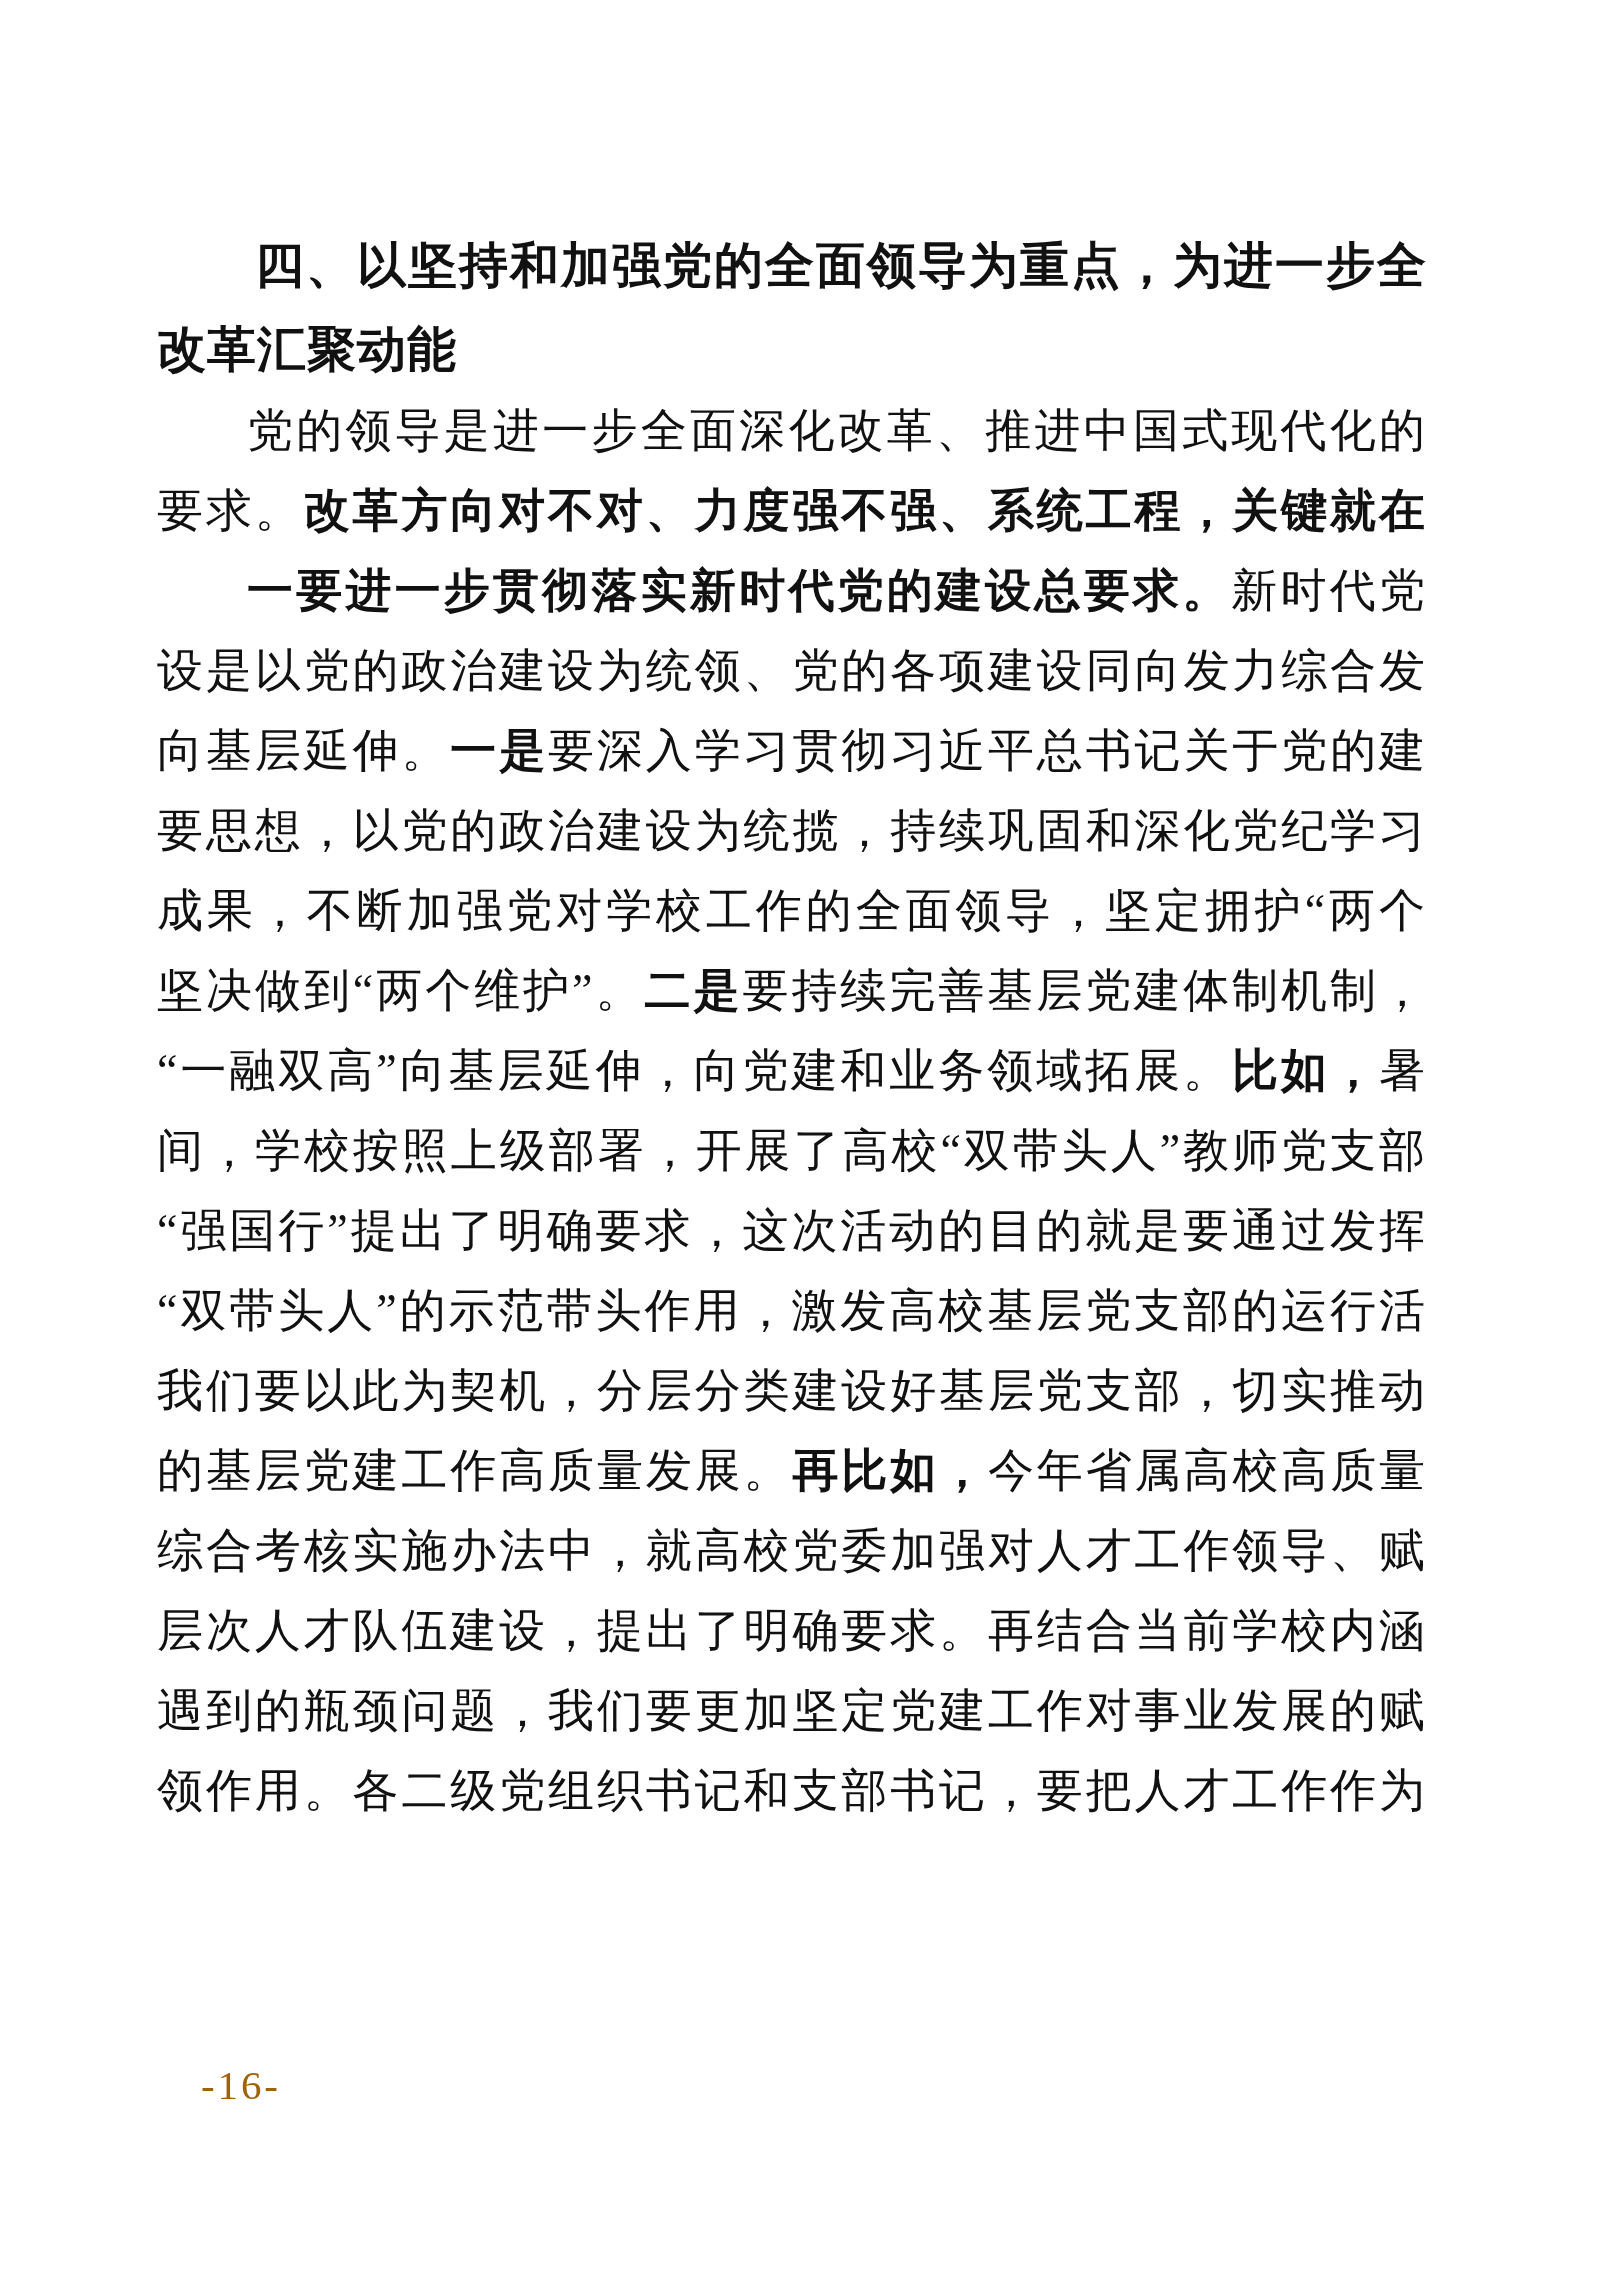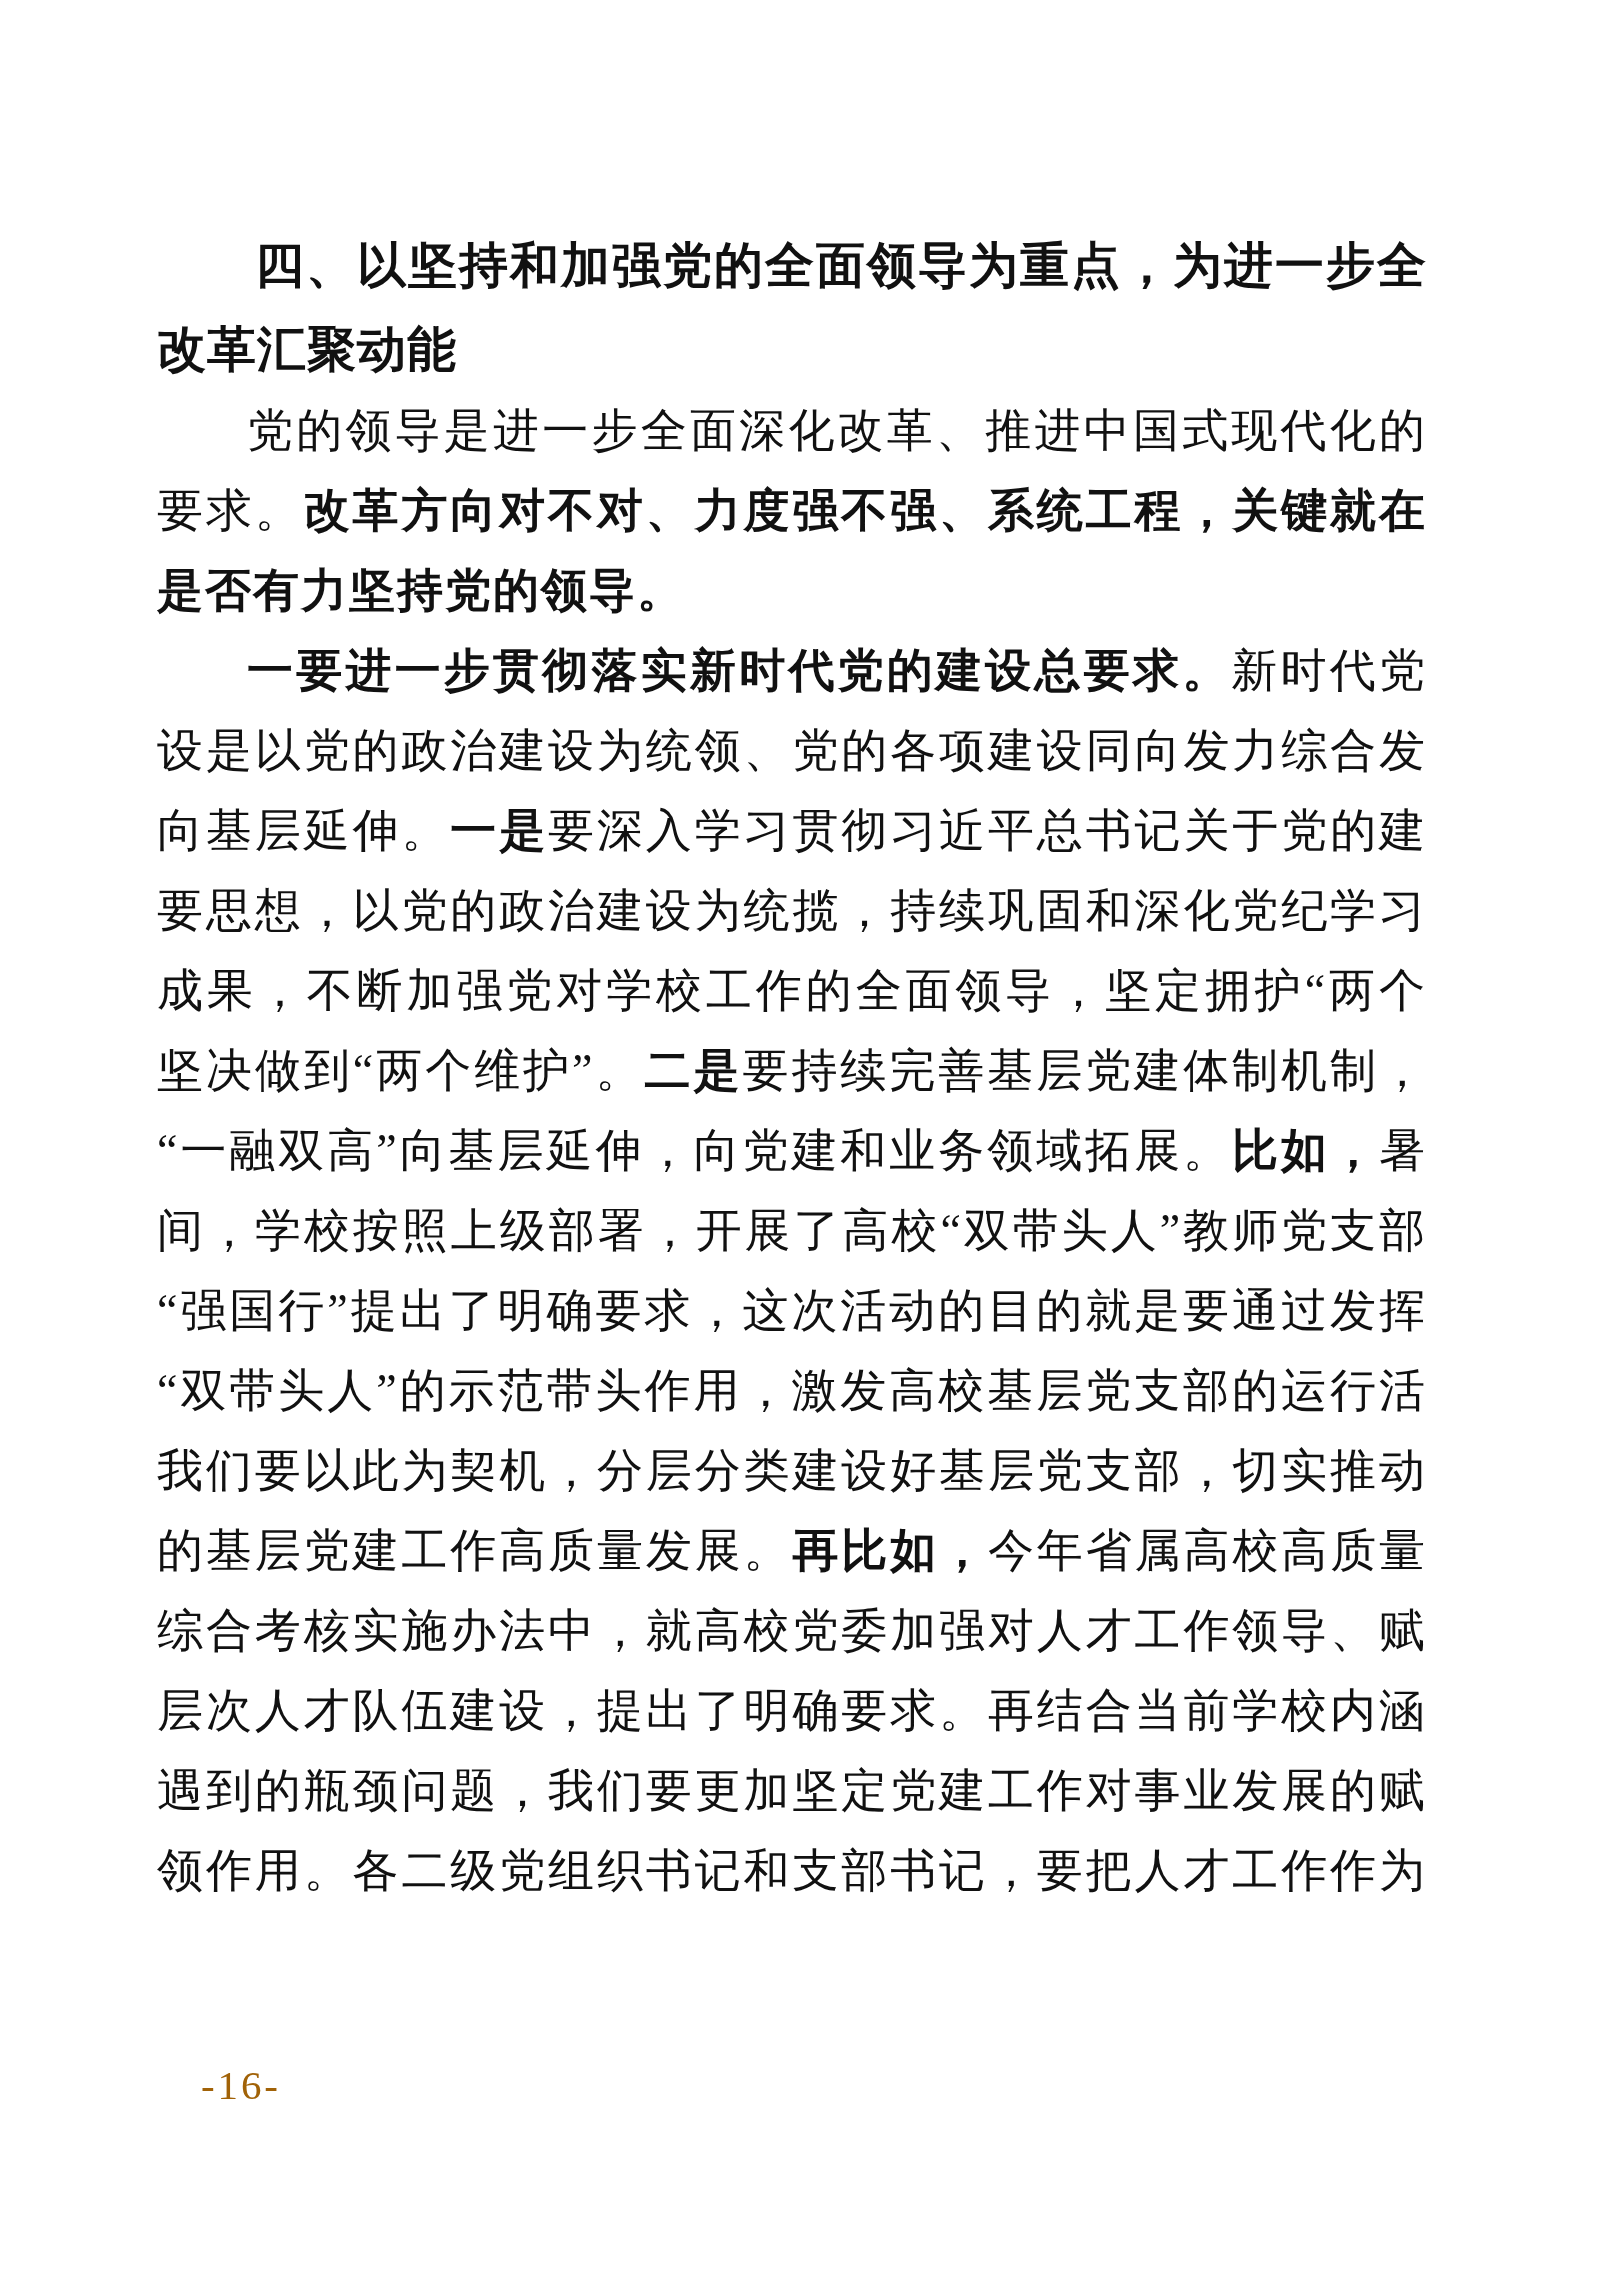--- a/index.html
+++ b/index.html
@@ -69,21 +69,20 @@
 
 <div class="page">
   <div class="content">
     <div id="heading-block">
         <div class="line heading-line indent"><span class="bold">四、以坚持和加强党的全面领导为重点，为进一步全面深化</span></div>
         <div class="line heading-line short"><span class="bold">改革汇聚动能</span></div>
       </div>
     <div id="body-block">
         <div class="line body-line indent"><span>党的领导是进一步全面深化改革、推进中国式现代化的根本</span></div>
         <div class="line body-line"><span>要求。</span><span class="bold">改革方向对不对、力度强不强、系统工程，关键就在于</span></div>
-        <div class="line body-line short"><span class="bold">是否有力坚持党的领导。</span></div>
         <div class="line body-line indent"><span class="bold">一要进一步贯彻落实新时代党的建设总要求。</span><span>新时代党的建</span></div>
         <div class="line body-line"><span>设是以党的政治建设为统领、党的各项建设同向发力综合发力的</span></div>
         <div class="line body-line"><span>向基层延伸。</span><span class="bold">一是</span><span>要深入学习贯彻习近平总书记关于党的建设的重</span></div>
         <div class="line body-line"><span>要思想，以党的政治建设为统揽，持续巩固和深化党纪学习教育</span></div>
         <div class="line body-line"><span>成果，不断加强党对学校工作的全面领导，坚定拥护“两个确立”，</span></div>
         <div class="line body-line"><span>坚决做到“两个维护”。</span><span class="bold">二是</span><span>要持续完善基层党建体制机制，推动</span></div>
         <div class="line body-line"><span>“一融双高”向基层延伸，向党建和业务领域拓展。</span><span class="bold">比如，</span><span>暑假期</span></div>
         <div class="line body-line"><span>间，学校按照上级部署，开展了高校“双带头人”教师党支部书记</span></div>
         <div class="line body-line"><span>“强国行”提出了明确要求，这次活动的目的就是要通过发挥</span></div>
         <div class="line body-line"><span>“双带头人”的示范带头作用，激发高校基层党支部的运行活力。</span></div>

